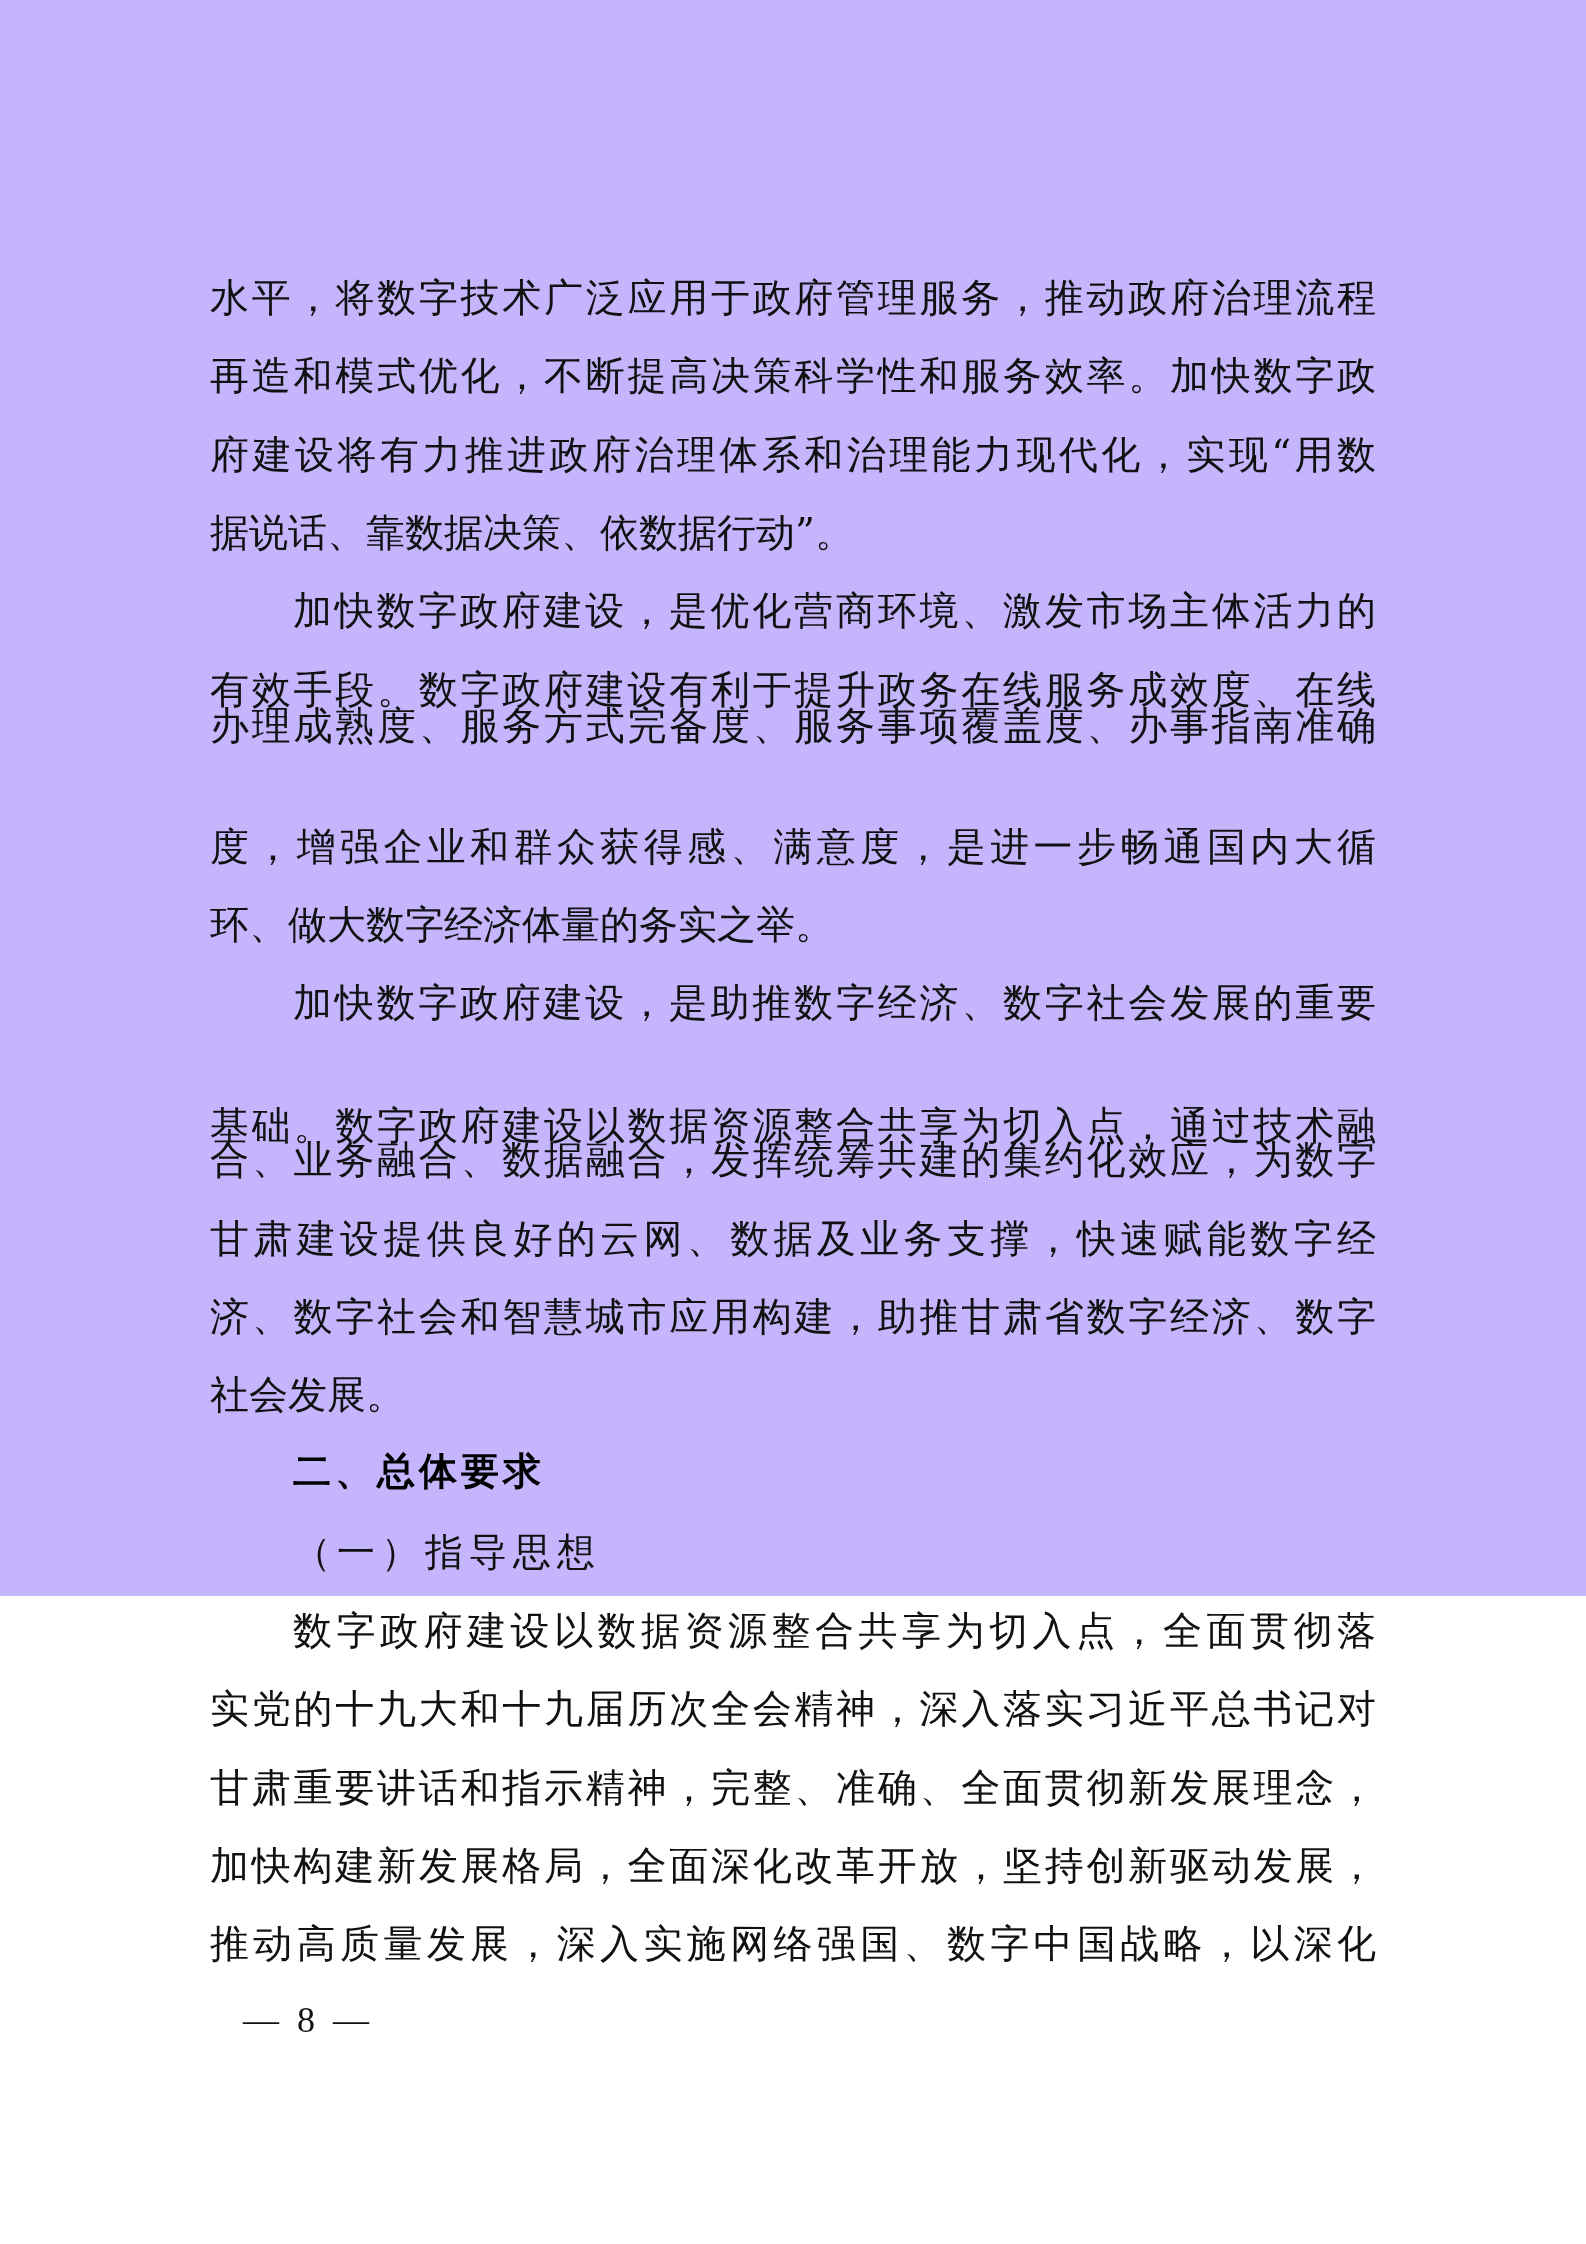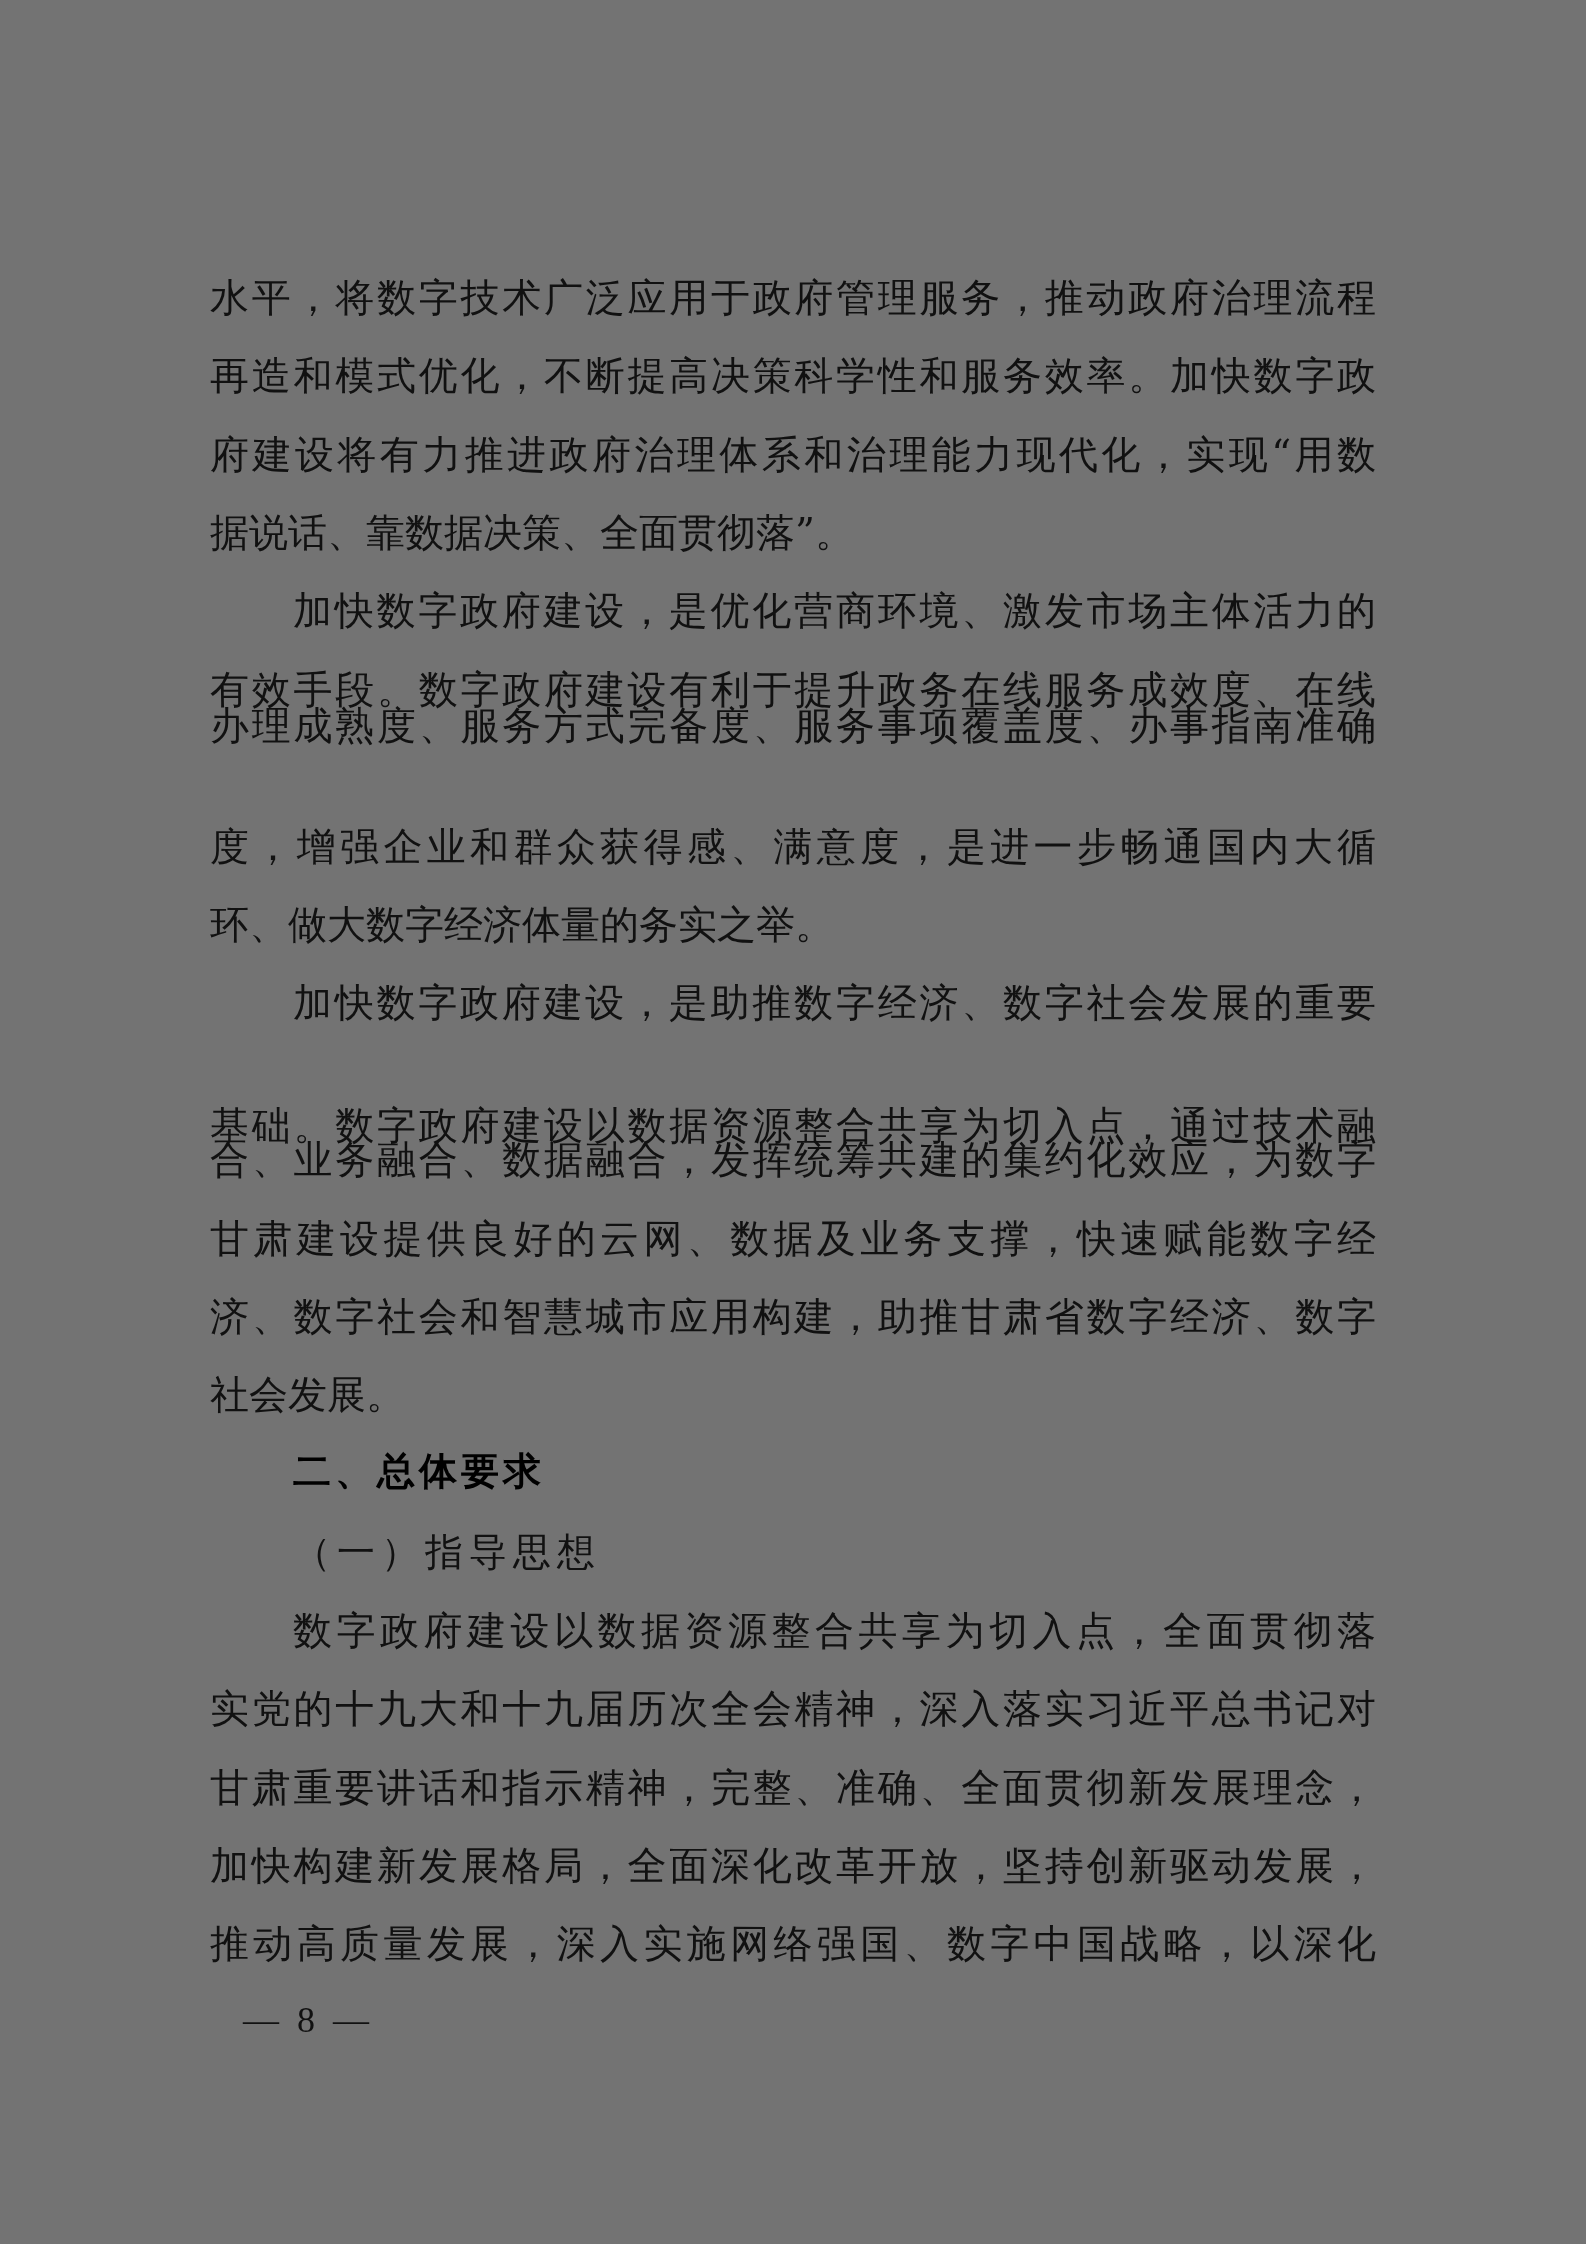--- a/index.html
+++ b/index.html
@@ -1,17 +1,17 @@
 <!DOCTYPE html>
 <html><head>
 <meta charset="utf-8">
 <style>
   html, body { margin: 0; padding: 0; background: #ffffff; }
   body { width: 1586px; height: 2244px; position: relative; overflow: hidden; }
-  .page { position: absolute; left: 0; top: 0; width: 1586px; height: 2244px; background: #737373; }
+  .page { position: absolute; left: 0; top: 0; width: 1586px; height: 1596px; background: #c4b5fd; }
   .line {
     position: absolute;
     left: 210px;
     width: 1166px;
     height: 78px;
     line-height: 78px;
     font-family: "DejaVu Serif", "Liberation Serif", serif;
     font-size: 39px;
     color: #111111;
     white-space: nowrap;
@@ -57,21 +57,21 @@
 </style>
 </head>
 <body>
 
 <div class="page">
 
   <div>
     <div class="line" style="top:259px">水平，将数字技术广泛应用于政府管理服务，推动政府治理流程</div>
     <div class="line" style="top:337px">再造和模式优化，不断提高决策科学性和服务效率。加快数字政</div>
     <div class="line" style="top:416px">府建设将有力推进政府治理体系和治理能力现代化，实现“用数</div>
-    <div class="line last" style="top:494px">据说话、靠数据决策、全面贯彻落”。</div>
+    <div class="line last" style="top:494px">据说话、靠数据决策、依数据行动”。</div>
   </div>
 
   <div>
     <div class="line indent" style="top:572px">加快数字政府建设，是优化营商环境、激发市场主体活力的</div>
     <div class="line" style="top:651px">有效手段。数字政府建设有利于提升政务在线服务成效度、在线</div>
     <div class="line" style="top:687px">办理成熟度、服务方式完备度、服务事项覆盖度、办事指南准确</div>
     <div class="line" style="top:808px">度，增强企业和群众获得感、满意度，是进一步畅通国内大循</div>
     <div class="line last" style="top:886px">环、做大数字经济体量的务实之举。</div>
   </div>
 

